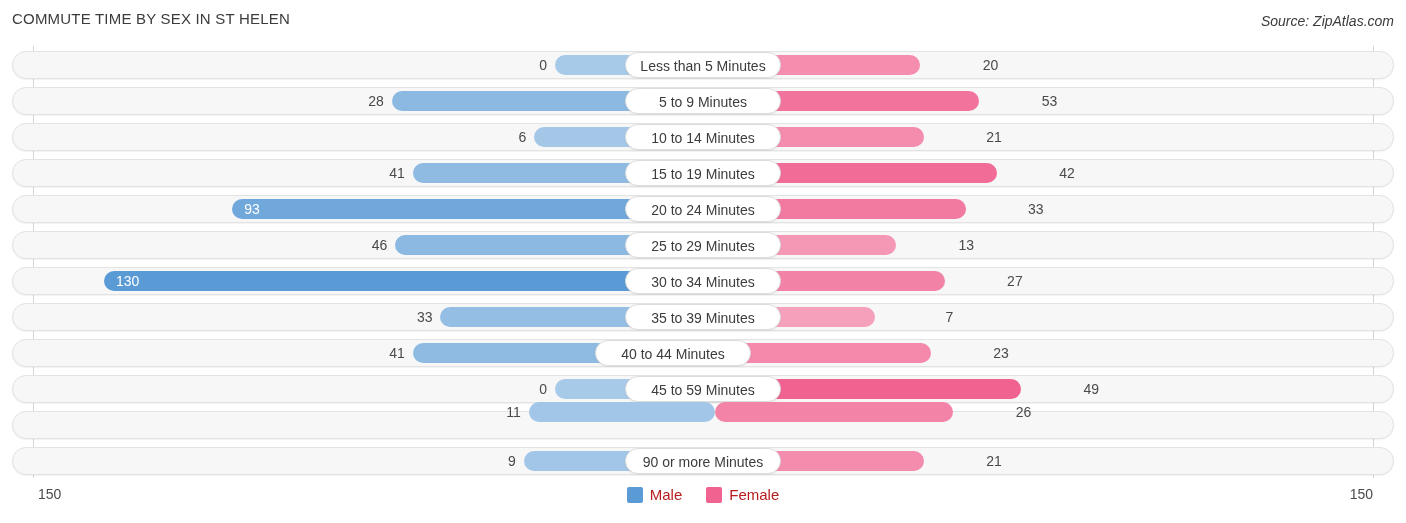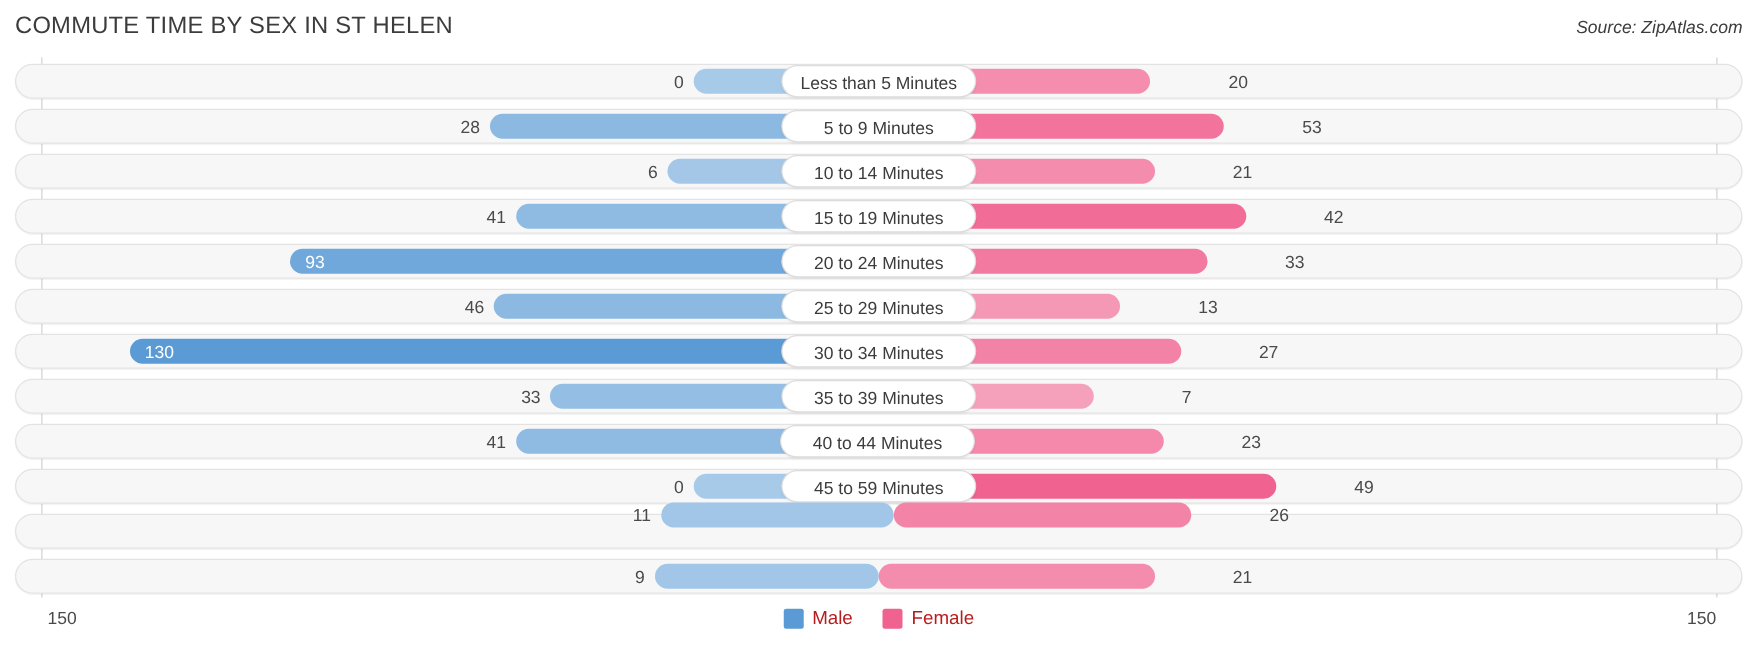--- a/index.html
+++ b/index.html
@@ -9,21 +9,21 @@
     font-family:"Liberation Sans", sans-serif;
     color:#3c3c3c;
     overflow:hidden;
     position:relative;
   }
   .header{
     position:absolute;left:0;top:0;width:1406px;height:46px;
   }
   .chart-title{
     position:absolute;left:12px;top:10px;
-    font-size:19px;color:#3c3c3c;letter-spacing:.2px;
+    font-size:15px;color:#3c3c3c;letter-spacing:.2px;
     white-space:nowrap;
   }
   .source{
     position:absolute;right:12px;top:13px;
     font-size:14px;font-style:italic;color:#3c3c3c;
     white-space:nowrap;
   }
 
   .plot{
     position:absolute;left:0;top:46px;width:1406px;height:432px;
@@ -167,21 +167,21 @@
       <div class="val val-right" style="left: 883.29px; width: 70px;">7</div>
     </div>
     <div class="pill" style="top: 258px; left: 625px; width: 156px;">35 to 39 Minutes</div>
     <div class="row" style="top: 293px;"></div>
     <div class="bars" style="top: 293px; left: 0px;">
       <div class="bar bar-male" style="left: 412.73px; width: 290.27px; background: rgb(143, 187, 226);"></div>
       <div class="bar bar-female" style="left: 703px; width: 227.81px; background: rgb(244, 137, 171);"></div>
       <div class="val val-left" style="left: 346.73px; width: 58px;">41</div>
       <div class="val val-right" style="left: 938.81px; width: 70px;">23</div>
     </div>
-    <div class="pill" style="top: 294px; left: 624px; width: 156px;">40 to 44 Minutes</div>
+    <div class="pill" style="top: 294px; left: 595px; width: 156px;">40 to 44 Minutes</div>
     <div class="row" style="top: 329px;"></div>
     <div class="bars" style="top: 329px; left: 0px;">
       <div class="bar bar-male" style="left: 555px; width: 148px; background: rgb(167, 202, 233);"></div>
       <div class="bar bar-female" style="left: 703px; width: 318.03px; background: rgb(240, 98, 143);"></div>
       <div class="val val-left" style="left: 489px; width: 58px;">0</div>
       <div class="val val-right" style="left: 1029.03px; width: 70px;">49</div>
     </div>
     <div class="pill" style="top: 330px; left: 625px; width: 156px;">45 to 59 Minutes</div>
     <div class="row" style="top: 365px;"></div>
     <div class="bars" style="top: 352px; left: 0px; margin-left: 12px;">
@@ -190,20 +190,21 @@
       <div class="val val-left" style="left: 450.83px; width: 58px;">11</div>
       <div class="val val-right" style="left: 949.22px; width: 70px;">26</div>
     </div>
     <div class="row" style="top: 401px;"></div>
     <div class="bars" style="top: 401px; left: 0px;">
       <div class="bar bar-male" style="left: 523.77px; width: 179.23px; background: rgb(162, 198, 231);"></div>
       <div class="bar bar-female" style="left: 703px; width: 220.87px; background: rgb(244, 140, 173);"></div>
       <div class="val val-left" style="left: 457.77px; width: 58px;">9</div>
       <div class="val val-right" style="left: 931.87px; width: 70px;">21</div>
     </div>
+    <div class="pill" style="top: 402px; left: 625px; width: 156px;">90 or more Minutes</div>
   </div>
 
 <div class="footer">
   <div class="axis-label axis-label-left">150</div>
   <div class="axis-label axis-label-right">150</div>
   <div class="legend" id="legend">
       <div class="legend-item">
         <span class="swatch" style="background: rgb(91, 155, 213);"></span>
         <span class="legend-label">Male</span>
       </div>

